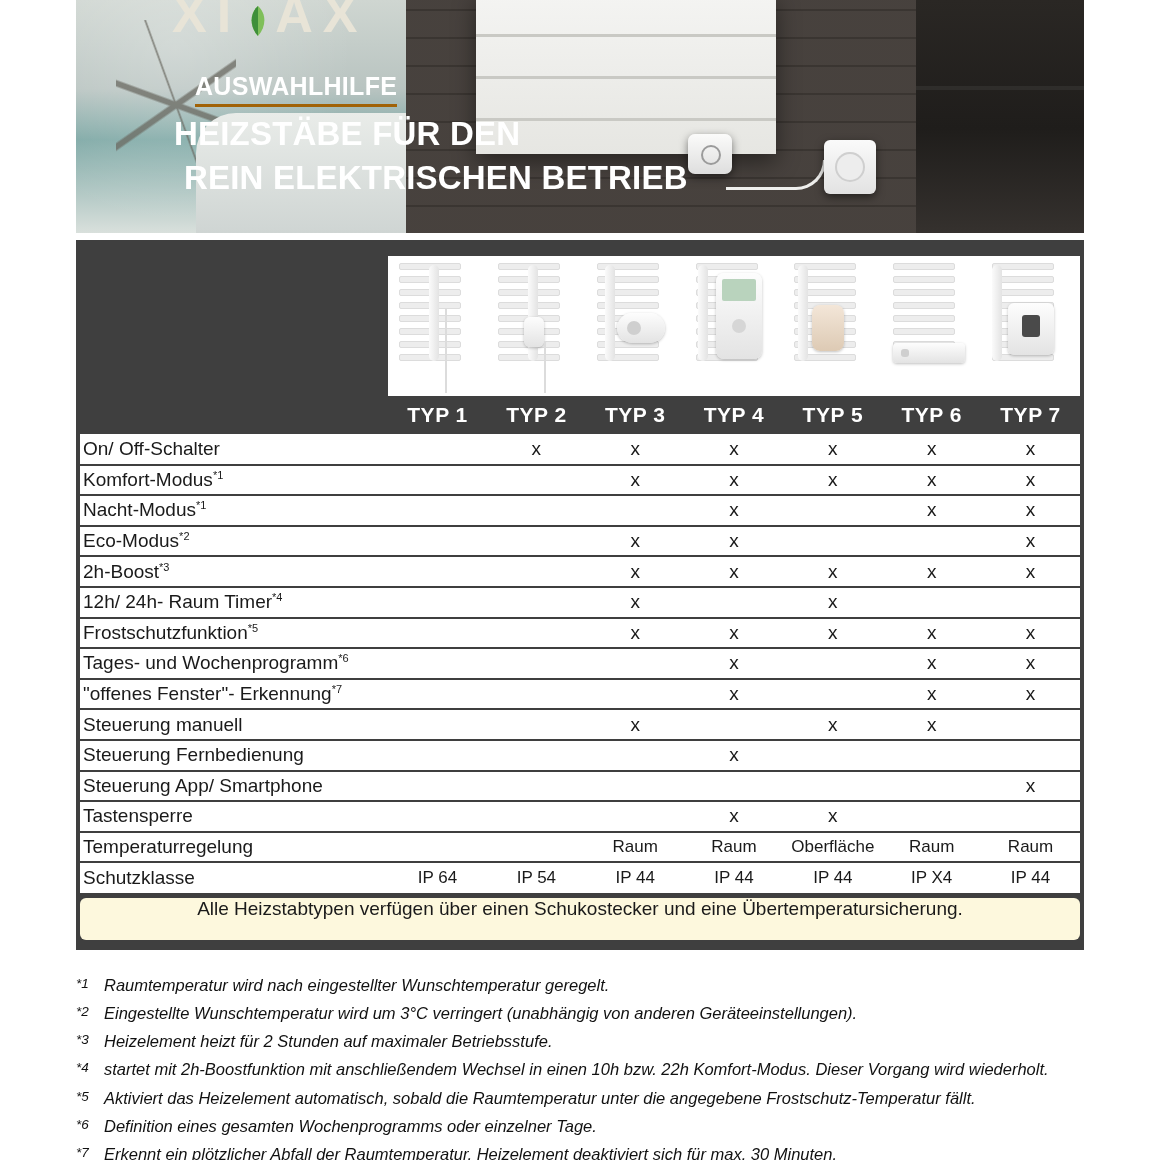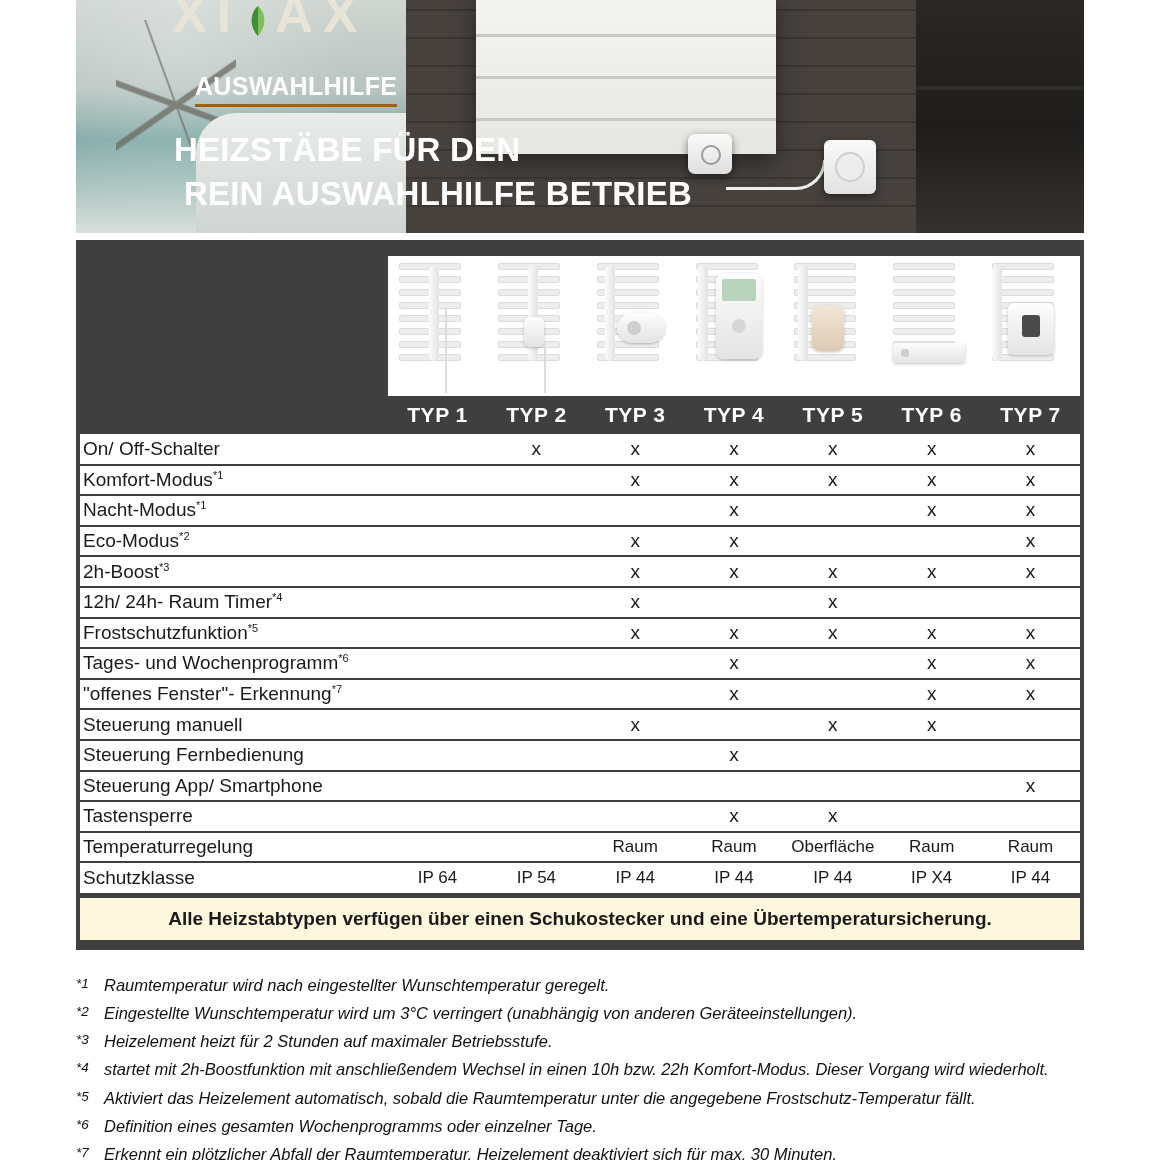--- a/index.html
+++ b/index.html
@@ -122,21 +122,21 @@
     vertical-align: -6px; margin: 0 2px;
   }
   .hero-text { position: absolute; left: 98px; top: 72px; }
   .hero-sub {
     font-size: 25px; font-weight: 700; color: #ffffff;
     letter-spacing: .3px; padding-bottom: 3px;
     border-bottom: 3px solid #a16207; display: inline-block; margin-left: 21px;
   }
   .hero-l1, .hero-l2 {
     font-size: 33px; font-weight: 700; color: #ffffff; letter-spacing: .2px;
-    margin-top: 24px;
+    margin-top: 8px;
   }
   .hero-l2 { margin-top: 6px; padding-left: 10px; }
 
   
   .tablewrap {
     position: absolute; left: 76px; top: 240px; width: 1008px; height: 710px;
     background: #3f3f3f;
     padding: 4px;
   }
   table.matrix {
@@ -196,22 +196,22 @@
     text-align: left; padding-left: 3px; font-size: 19px;
   }
   tr.frow td.mark { font-size: 19px; }
   tr.frow td.val { font-size: 17px; }
   tr.frow:last-child td { border-bottom: none; }
   sup { font-size: 11px; vertical-align: super; }
 
   .footnote-bar {
     position: absolute; left: 80px; top: 898px; width: 1000px; height: 42px;
     background: #fdf8dd;
-    display: flex; align-items: center; justify-content: center;
-    font-size: 19px; font-weight: 700; color: #1a1a1a;
+    display: flex; align-items: flex-start; justify-content: center;
+    font-size: 19px; font-weight: 400; color: #1a1a1a; border-radius: 6px;
   }
 
   
   .notes {
     position: absolute; left: 76px; top: 975px; width: 1010px;
   }
   .note {
     display: flex; align-items: flex-start;
     font-style: italic; font-size: 16.5px; color: #111;
     margin-bottom: 7.5px; line-height: 1.25;
@@ -248,21 +248,21 @@
     <div class="hero-logo">
       <span>XI</span><span class="leaf"><svg width="30" height="34" viewBox="0 0 30 34">
             <path d="M15 2 C7 9 6 22 15 32 C24 22 23 9 15 2 Z" fill="#7fbf5a"></path>
             <path d="M15 2 C7 9 6 22 15 32 Z" fill="#3f8f3a"></path>
           </svg></span><span>AX</span>
     </div>
 
     <div class="hero-text">
       <div class="hero-sub">AUSWAHLHILFE</div>
       <div class="hero-l1">HEIZSTÄBE FÜR DEN</div>
-      <div class="hero-l2">REIN AUSWAHLHILFE BETRIEB</div>
+      <div class="hero-l2">REIN ELEKTRISCHEN BETRIEB</div>
     </div>
   </div>
 
   <div class="tablewrap">
     <table class="matrix">
       <colgroup>
         <col class="label">
           <col class="typecol">
           <col class="typecol">
           <col class="typecol">

